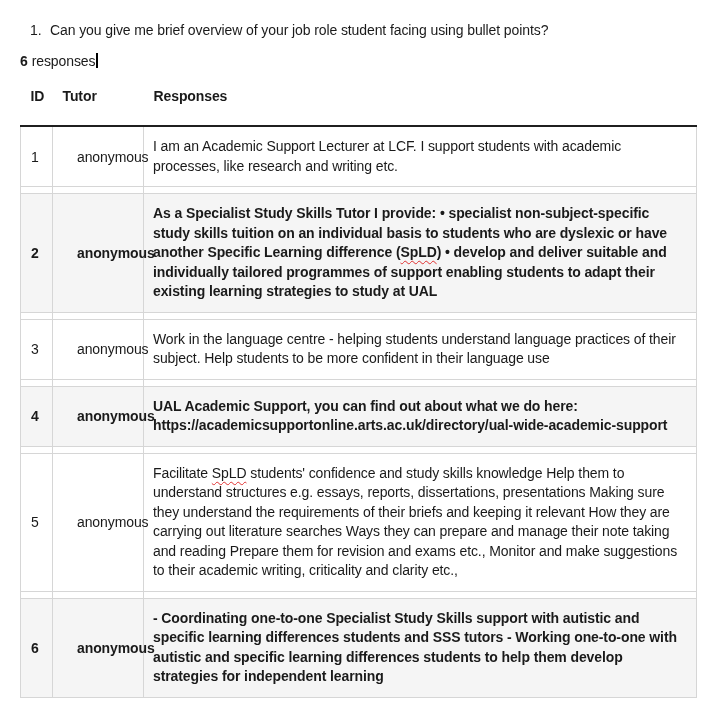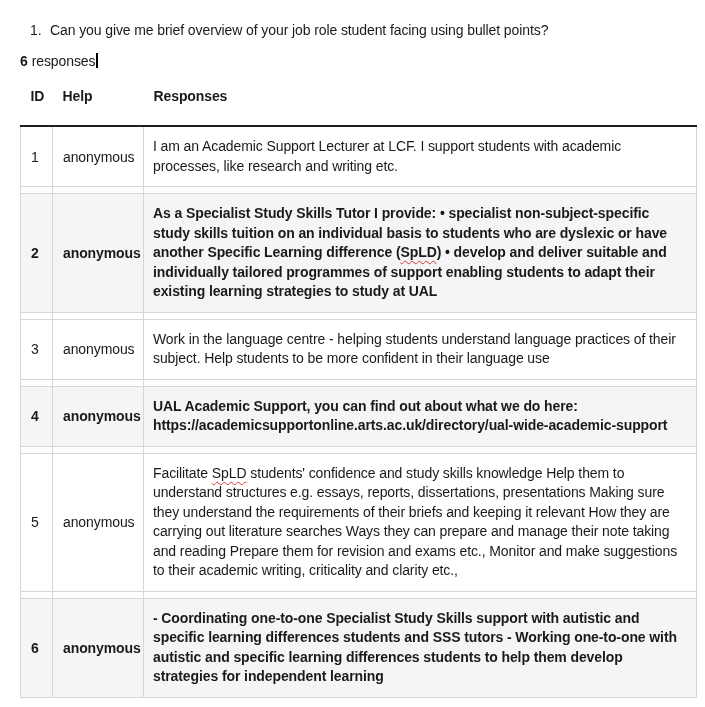--- a/index.html
+++ b/index.html
@@ -52,21 +52,21 @@
   }
   tbody td{
     border:1px solid var(--border-light);
     vertical-align:middle;
   }
   tr.content-row:first-child td{
     border-top:2px solid var(--border-dark);
   }
   tr.content-row.shaded td{background:var(--shade);font-weight:bold;}
   td.cell-id{padding:4px 4px 4px 10px;}
-  td.cell-name{padding:4px 4px 4px 10px;}
+  td.cell-name{padding:4px 4px 4px 24px;}
   td.cell-response{
     padding:10px 10px 10px 9px;
     line-height:19.5px;
   }
   tr.spacer-row td{
     height:7px;
     padding:0;
     background:#ffffff;
   }
   .misspelled{
@@ -92,21 +92,21 @@
 
 <table class="responses-table">
   <colgroup>
     <col class="col-id">
     <col class="col-name">
     <col class="col-responses">
   </colgroup>
   <thead>
     <tr>
       <th>ID</th>
-      <th>Help</th>
+      <th>Tutor</th>
       <th>Responses</th>
     </tr>
   </thead>
   <tbody>
       <tr class="content-row">
         <td class="cell-id">1</td>
         <td class="cell-name">anonymous</td>
         <td class="cell-response"><span>I am an Academic Support Lecturer at LCF. I support students with academic processes, like research and writing etc.</span></td>
       </tr>
       <tr class="spacer-row">

